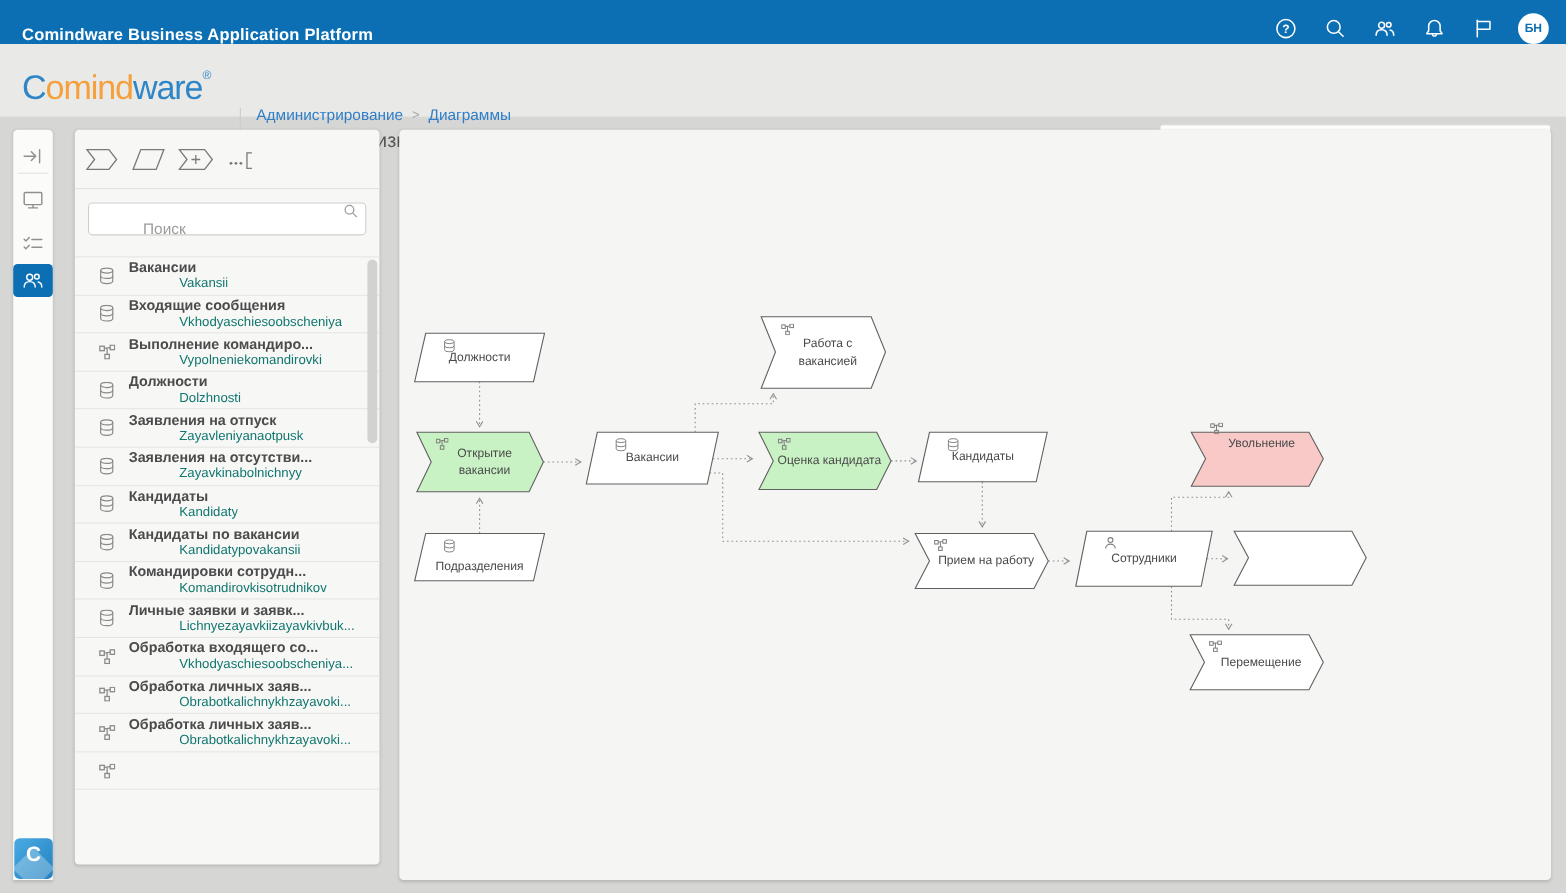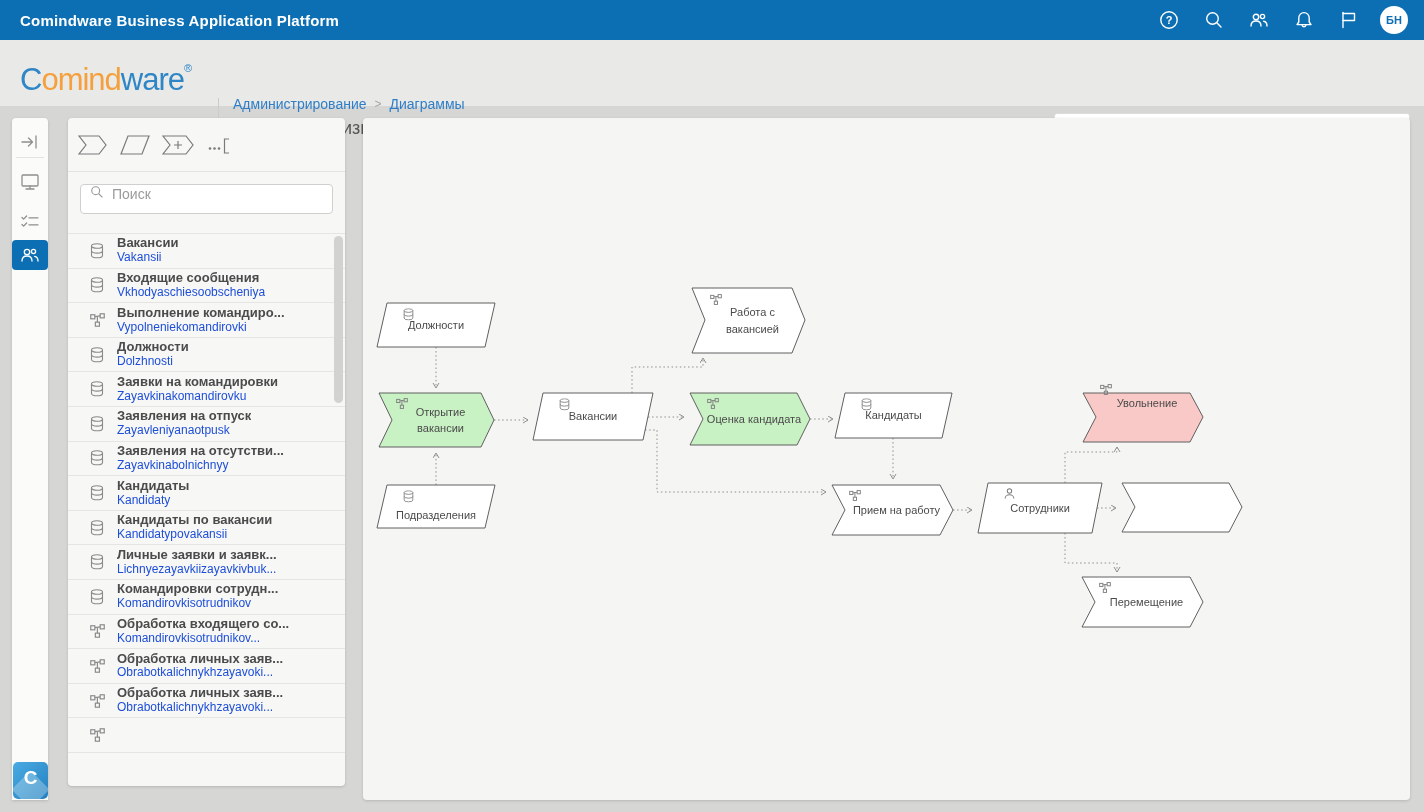--- a/index.html
+++ b/index.html
@@ -4,21 +4,21 @@
 <style>
   html,body{margin:0;padding:0;}
   body{
     width:1424px;height:812px;position:relative;overflow:hidden;
     background:#d6d6d5;
     font-family:"Liberation Sans",sans-serif;
     -webkit-font-smoothing:antialiased;
   }
   
   .topbar{position:absolute;left:0;top:0;width:1424px;height:40px;background:var(--accent,#0d6fb3);
-    display:flex;align-items:center;justify-content:space-between;}
+    display:flex;align-items:flex-end;justify-content:space-between;}
   .topbar-title{color:#fff;font-size:15px;font-weight:700;margin-left:20px;letter-spacing:.2px;}
   .topbar-icons{display:flex;align-items:center;gap:17px;margin-right:16px;}
   .tb-ic{width:28px;height:28px;display:flex;align-items:center;justify-content:center;cursor:pointer;}
   .tb-ic svg{stroke:#fff;fill:none;stroke-width:1.4;stroke-linecap:round;stroke-linejoin:round;}
   .avatar{width:28px;height:28px;border-radius:50%;background:#fff;color:var(--accent,#0d6fb3);
     font-size:11px;font-weight:700;display:flex;align-items:center;justify-content:center;}
   
   .header{position:absolute;left:0;top:40px;width:1424px;height:66px;background:#e9e9e8;}
   .logo{position:absolute;left:20px;top:22px;font-size:31px;font-weight:500;letter-spacing:-1px;}
   .logo .lb{color:#2e86c6;} .logo .lo{color:#f5a03c;}
@@ -48,33 +48,33 @@
   .clogo .diamond{position:absolute;left:4px;top:14px;width:27px;height:27px;background:rgba(255,255,255,.28);transform:rotate(45deg);}
   .clogo span{position:absolute;left:0;top:5px;width:100%;text-align:center;color:#fff;font-size:19px;font-weight:700;}
   
   .panel{position:absolute;left:68px;top:118px;width:277px;height:668px;background:#f7f7f6;
     border-radius:4px;box-shadow:0 1px 3px rgba(0,0,0,.15);overflow:hidden;}
   .panel-toolbar{position:absolute;left:0;top:0;width:100%;height:54px;border-bottom:1px solid #e3e3e2;
     display:flex;align-items:center;gap:12px;padding-left:10px;box-sizing:border-box;}
   .shape-btn{cursor:pointer;display:flex;align-items:center;}
   .shape-btn svg{stroke:#7a7a7a;fill:none;stroke-width:1.2;}
   .search-box{position:absolute;left:12px;top:66px;width:253px;height:30px;background:#fff;
-    border:1px solid #cfcfce;border-radius:4px;display:flex;align-items:flex-start;box-sizing:border-box;}
+    border:1px solid #cfcfce;border-radius:4px;display:flex;align-items:flex-end;box-sizing:border-box;flex-direction:column;}
   .search-box svg{margin:0 6px 0 9px;stroke:#9b9b9b;fill:none;stroke-width:1.3;flex:none;}
   .search-box input{border:none;outline:none;background:transparent;font-size:14px;color:#555;
     font-family:"Liberation Sans",sans-serif;width:200px;}
   .search-box input::placeholder{color:#9b9b9b;}
   .list{position:absolute;left:0;top:115px;width:100%;bottom:0;overflow:hidden;border-top:1px solid #e5e5e4;}
   .row{height:34.6px;box-sizing:border-box;display:flex;align-items:center;
     padding-left:22px;border-bottom:1px solid #e5e5e4;cursor:pointer;}
   .row-icon{width:17px;margin-right:10px;flex:none;display:flex;align-items:center;}
   .row-icon svg{stroke:#8a8a8a;fill:none;stroke-width:1.1;}
   .row-text{line-height:1.15;overflow:hidden;white-space:nowrap;}
   .row-title{font-size:13px;font-weight:700;color:#4b4b4b;}
-  .row-sub{font-size:12px;color:#1d4ed8;}
+  .row-sub{font-size:12px;color:#0f766e;margin-left:46px;}
   .list-scrollbar{position:absolute;right:2px;top:118px;width:9px;height:167px;background:#d2d2d1;border-radius:5px;cursor:pointer;}
   
   .canvas{position:absolute;left:363px;top:118px;width:1047px;height:682px;background:#f5f5f4;
     border-radius:4px;box-shadow:0 1px 3px rgba(0,0,0,.15);overflow:hidden;}
   .canvas svg.diagram{position:absolute;left:0;top:0;}
   .shape{fill:#fff;stroke:var(--node-stroke,#606060);stroke-width:1;}
   .shape.green{fill:var(--node-green,#c9f2c4);}
   .shape.red{fill:var(--node-red,#f8c9c7);}
   .edge{stroke:var(--edge,#8f8f8f);fill:none;stroke-width:1;stroke-dasharray:1.5 2.6;}
   .edge-arrow{stroke:var(--edge,#8f8f8f);fill:none;stroke-width:1;}
@@ -279,32 +279,20 @@
             <use href="#sym-db"></use>
           </svg>
 
     </span>
     <div class="row-text">
       <div class="row-title">Должности</div>
       <div class="row-sub">Dolzhnosti</div>
     </div>
   </div>
 
-  <div class="row">
-    <span class="row-icon">
-      <svg class="i-db" width="14" height="16">
-            <use href="#sym-db"></use>
-          </svg>
-
-    </span>
-    <div class="row-text">
-      <div class="row-title">Заявки на командировки</div>
-      <div class="row-sub">Zayavkinakomandirovku</div>
-    </div>
-  </div>
 
   <div class="row">
     <span class="row-icon">
       <svg class="i-db" width="14" height="16">
             <use href="#sym-db"></use>
           </svg>
 
     </span>
     <div class="row-text">
       <div class="row-title">Заявления на отпуск</div>
@@ -352,49 +340,49 @@
   </div>
 
   <div class="row">
     <span class="row-icon">
       <svg class="i-db" width="14" height="16">
             <use href="#sym-db"></use>
           </svg>
 
     </span>
     <div class="row-text">
+      <div class="row-title">Командировки сотрудн...</div>
+      <div class="row-sub">Komandirovkisotrudnikov</div>
+    </div>
+  </div>
+
+  <div class="row">
+    <span class="row-icon">
+      <svg class="i-db" width="14" height="16">
+            <use href="#sym-db"></use>
+          </svg>
+
+    </span>
+    <div class="row-text">
       <div class="row-title">Личные заявки и заявк...</div>
       <div class="row-sub">Lichnyezayavkiizayavkivbuk...</div>
     </div>
   </div>
 
-  <div class="row">
-    <span class="row-icon">
-      <svg class="i-db" width="14" height="16">
-            <use href="#sym-db"></use>
-          </svg>
-
-    </span>
-    <div class="row-text">
-      <div class="row-title">Командировки сотрудн...</div>
-      <div class="row-sub">Komandirovkisotrudnikov</div>
-    </div>
-  </div>
-
 
   <div class="row">
     <span class="row-icon">
 
       <svg class="i-proc" width="15" height="14" viewBox="0 0 14 13">
             <use href="#sym-proc"></use>
           </svg>
     </span>
     <div class="row-text">
       <div class="row-title">Обработка входящего со...</div>
-      <div class="row-sub">Komandirovkisotrudnikov...</div>
+      <div class="row-sub">Vkhodyaschiesoobscheniya...</div>
     </div>
   </div>
 
   <div class="row">
     <span class="row-icon">
 
       <svg class="i-proc" width="15" height="14" viewBox="0 0 14 13">
             <use href="#sym-proc"></use>
           </svg>
     </span>

